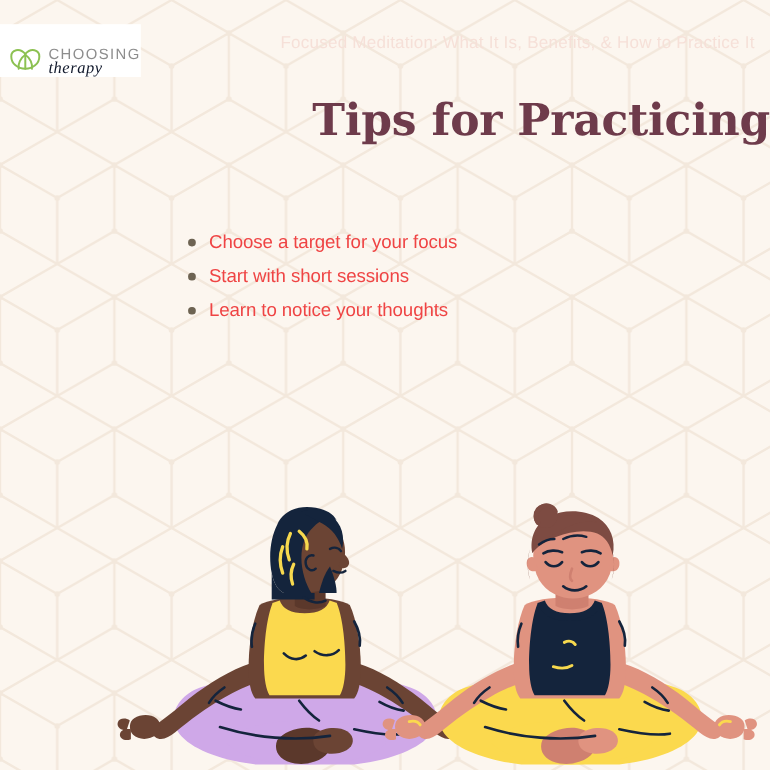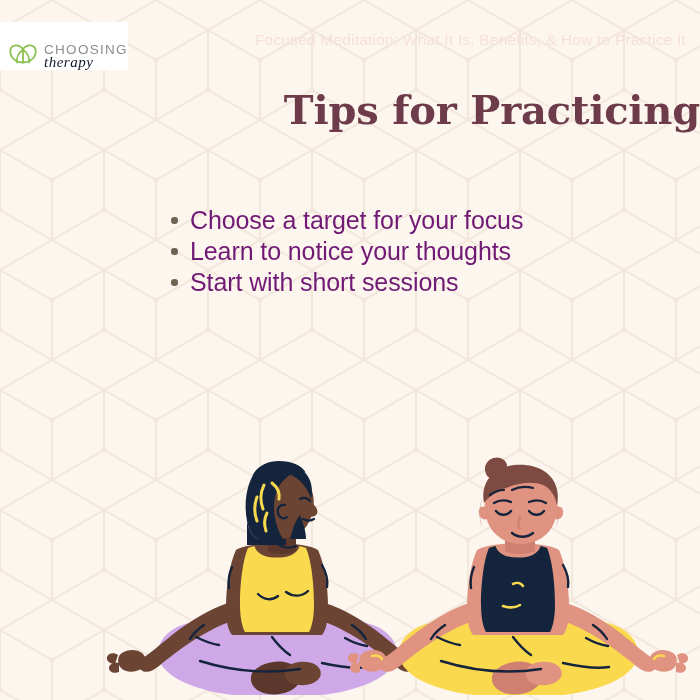--- a/index.html
+++ b/index.html
@@ -81,23 +81,23 @@
     top:207px; left:168px;
     width:420px;
     list-style:none;
     z-index:5;
   }
   #tips-list li {
     position:relative;
     padding-left:22px;
     margin-bottom:4.5px;
     font-family:"Liberation Sans", sans-serif;
-    font-size:25px;
+    font-size:17px;
     line-height:26.5px;
-    color:#701a75;
+    color:#ef4444;
     letter-spacing:-0.1px;
   }
   #tips-list li::before {
     content:"";
     position:absolute;
     left:3px; top:10px;
     width:6.5px; height:6.5px;
     border-radius:50%;
     background:#6d6352;
   }
@@ -153,22 +153,22 @@
   </div>
 
   <div id="article-title">Focused Meditation: What It Is, Benefits, &amp; How to Practice It</div>
 
   <h1 id="headline">
     <span class="line">Tips for Practicing</span>
   </h1>
 
   <ul id="tips-list">
     <li>Choose a target for your focus</li>
+    <li>Start with short sessions</li>
     <li>Learn to notice your thoughts</li>
-    <li>Start with short sessions</li>
   </ul>
 
   <svg id="illustration" viewBox="0 0 700 245" xmlns="http://www.w3.org/2000/svg">
 
     <g>
 
       <path d="M163 212 C152 198 160 178 182 170 C205 162 232 160 255 161
                L300 161 C323 160 350 162 373 170 C395 178 403 198 392 212
                C381 226 355 236 322 240 L233 240 C200 236 174 226 163 212 Z" fill="#cfa8e8"></path>
 

